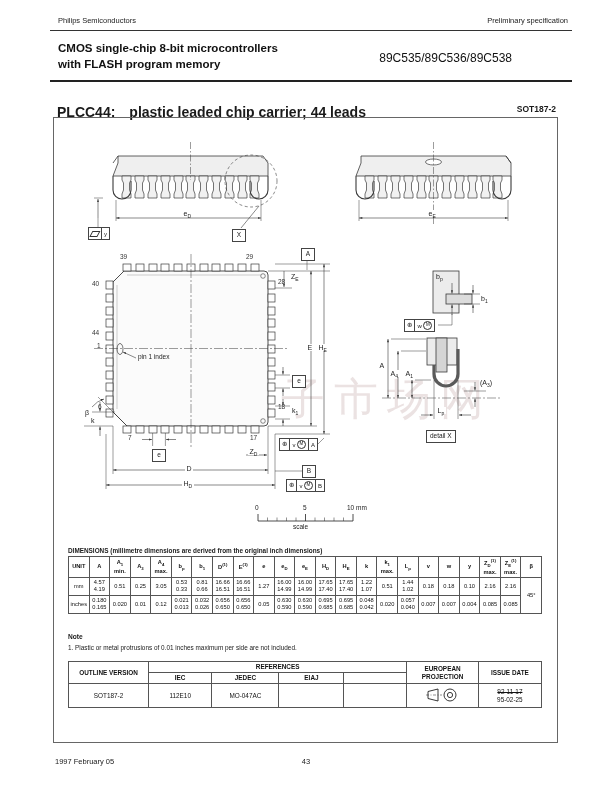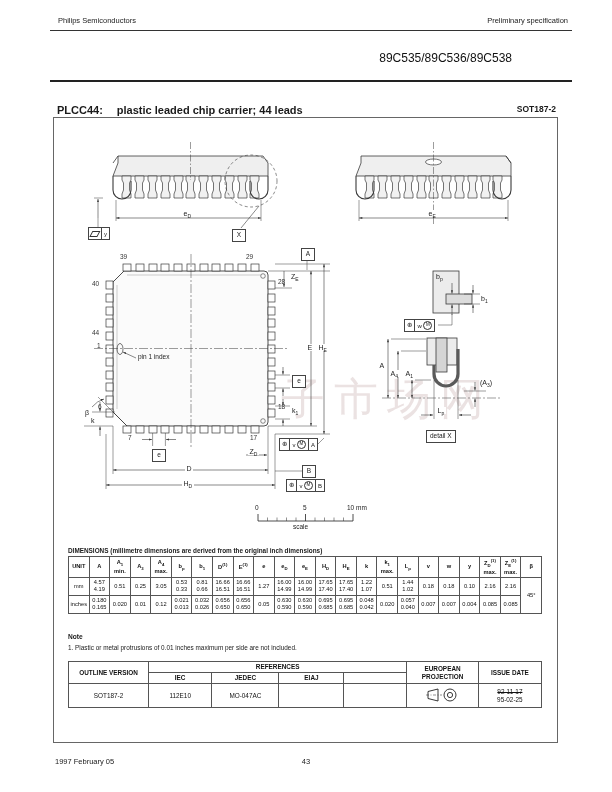--- a/index.html
+++ b/index.html
@@ -5,21 +5,21 @@
   html,body{margin:0;padding:0;background:#888;}
   .page{position:relative;width:612px;height:792px;background:#fff;margin:0 auto;
         font-family:"Liberation Sans",sans-serif;color:#1a1a1a;overflow:hidden;}
   .abs{position:absolute;}
   
   .hdr{font-size:7.5px;color:#222;white-space:nowrap;}
   .rule1{left:50px;top:30px;width:522px;height:1px;background:#333;}
   .title{left:58px;top:40px;font-size:11.5px;font-weight:bold;line-height:1.4;color:#111;}
   .partnos{right:100px;top:51px;font-size:12px;color:#111;}
   .rule2{left:50px;top:80px;width:522px;height:1.6px;background:#222;}
-  .sect{left:57px;top:104px;font-size:11px;font-weight:bold;}
+  .sect{left:57px;top:104px;font-size:14px;font-weight:bold;}
   .sect b{margin-right:14px;}
   .sectr{right:56px;top:104px;font-size:8.5px;font-weight:bold;}
   
   .obox{left:53px;top:117px;width:503px;height:624px;border:1px solid #666;}
   .fig{position:absolute;left:0;top:0;width:503px;height:432px;}
   .figsvg{position:absolute;left:0;top:0;}
   
   .dlab{position:absolute;font-size:7px;color:#222;white-space:nowrap;line-height:1;}
   .dlab sub{font-size:5px;}
   .bg{background:#fff;padding:0 1.5px;}
@@ -64,20 +64,22 @@
 </head>
 <body>
 
 <div class="page">
 
   <div class="abs hdr" style="left:58px;top:16px;">Philips Semiconductors</div>
   <div class="abs hdr" style="right:44px;top:16px;">Preliminary specification</div>
   <div class="abs rule1"></div>
 
   <div class="abs title">
+    <div>CMOS single-chip 8-bit microcontrollers</div>
+    <div>with FLASH program memory</div>
   </div>
   <div class="abs partnos">89C535/89C536/89C538</div>
   <div class="abs rule2"></div>
 
   <div class="abs sect">
     <b>PLCC44:</b><span>plastic leaded chip carrier; 44 leads</span>
   </div>
   <div class="abs sectr">SOT187-2</div>
 
   <div class="abs obox">

